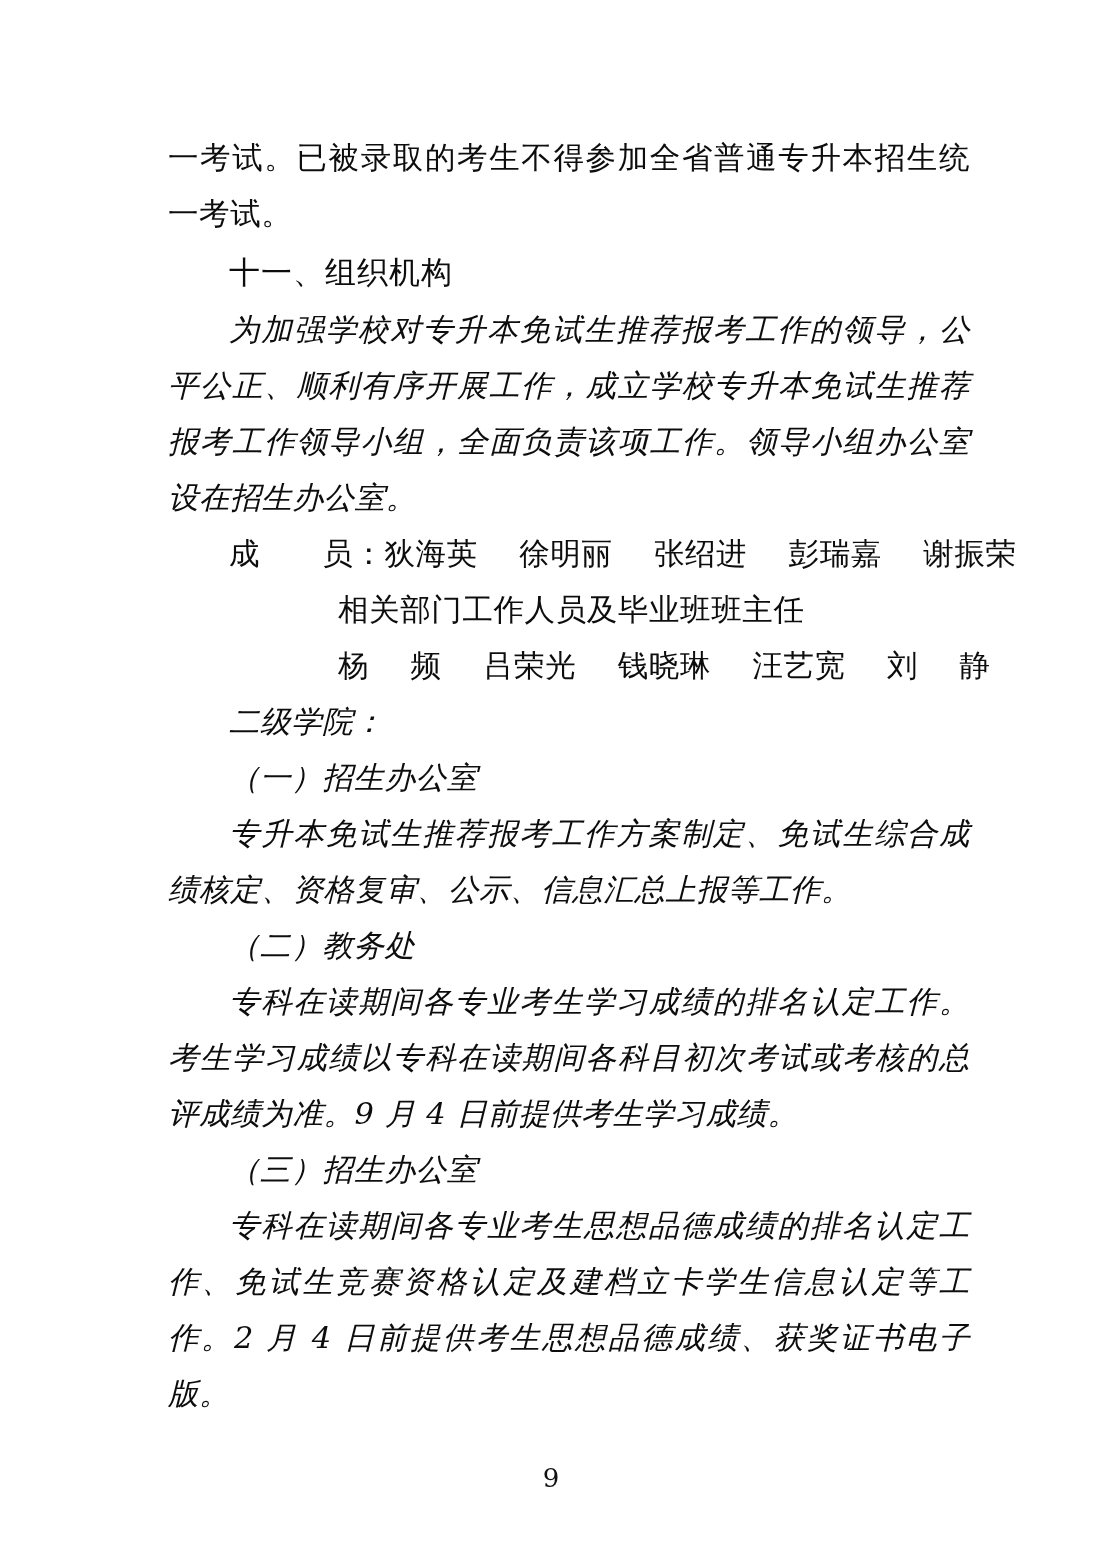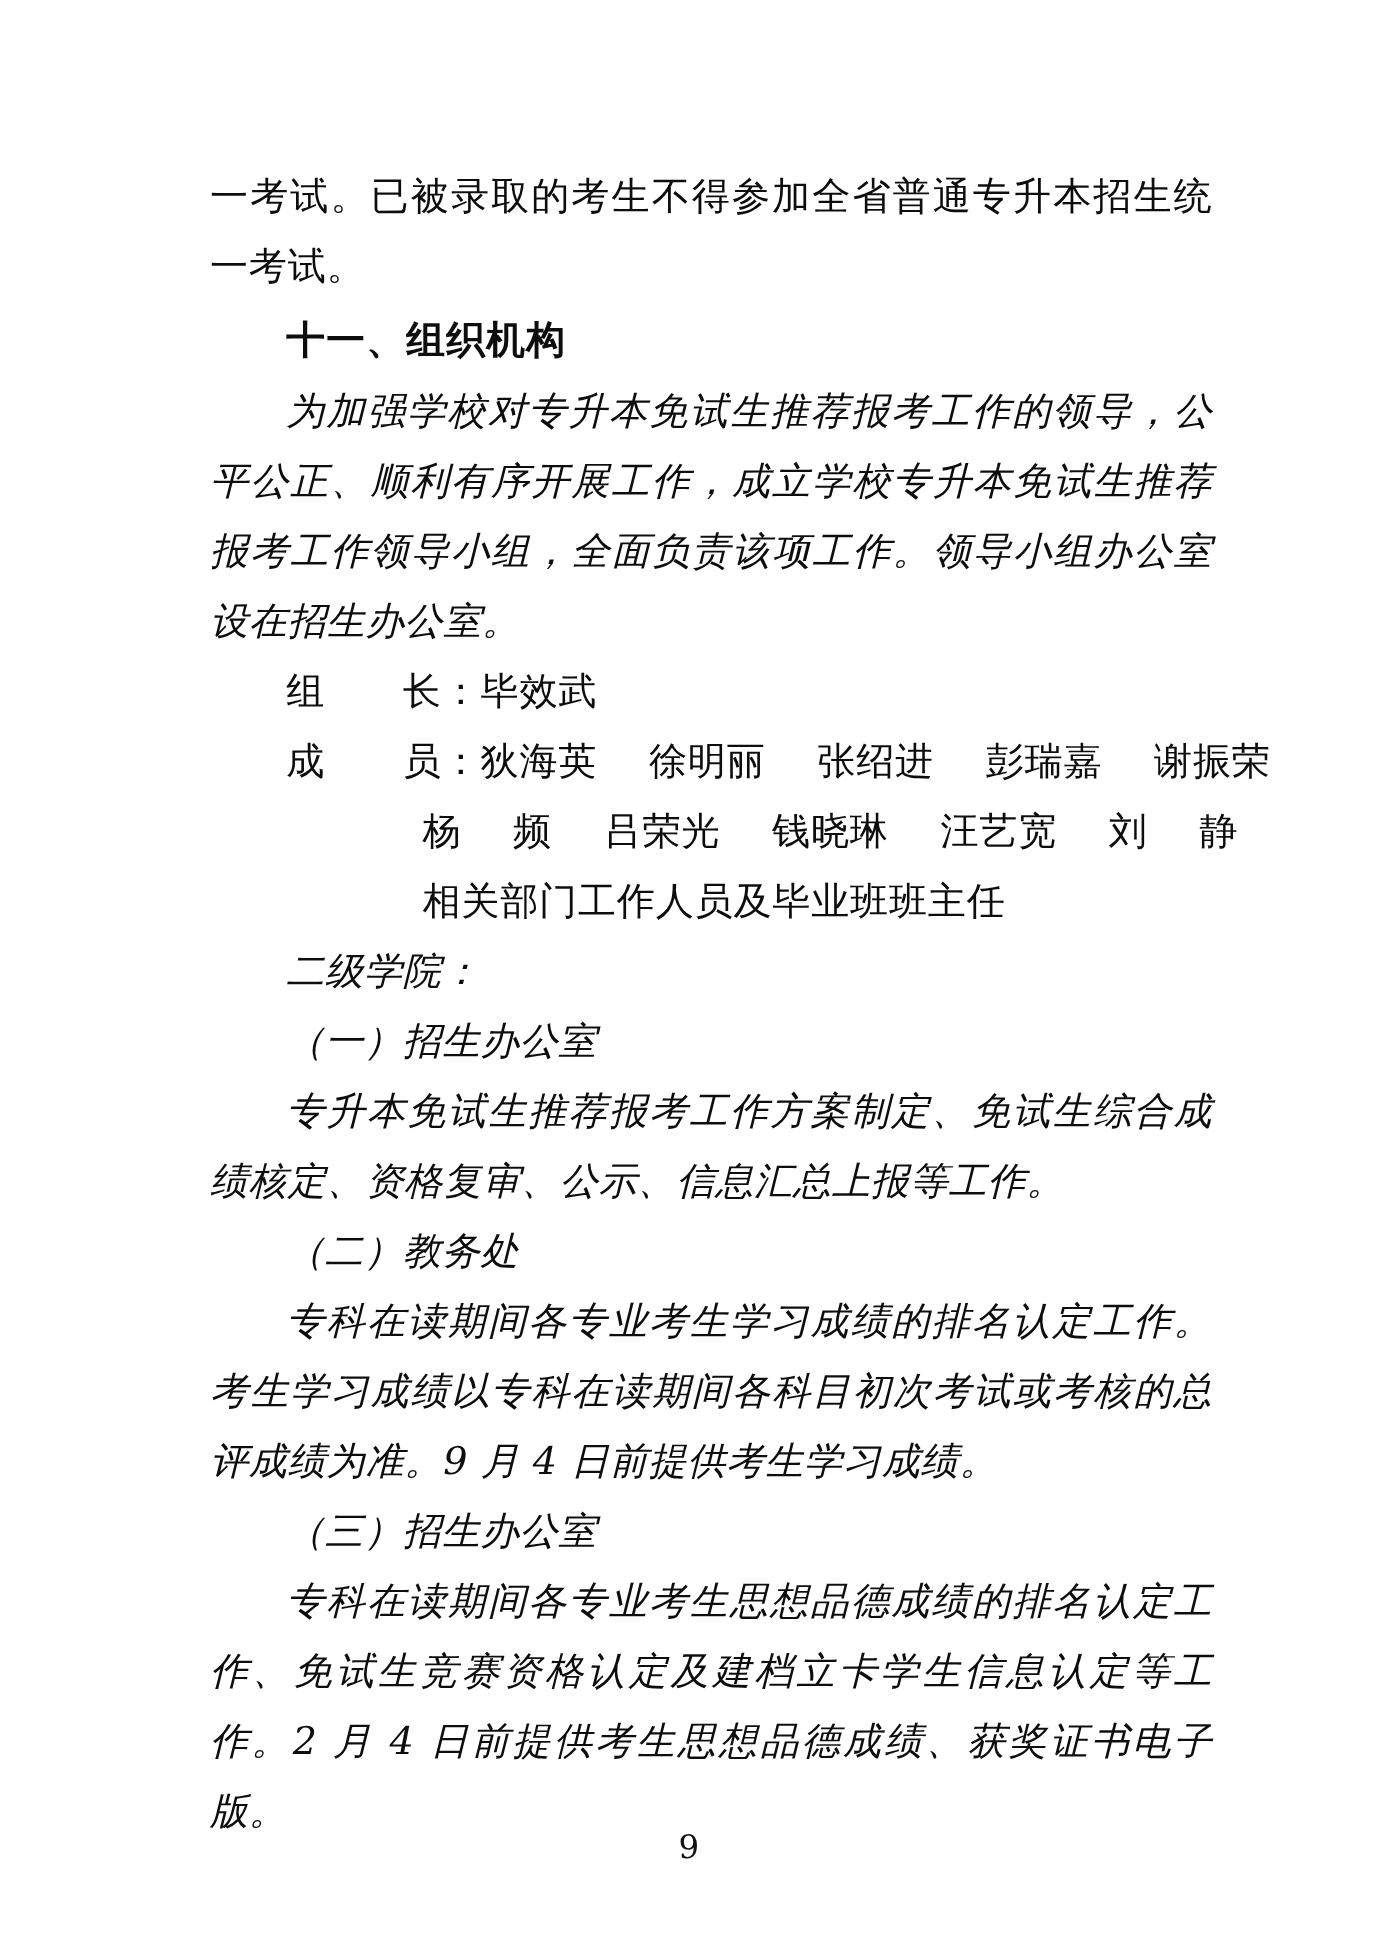--- a/index.html
+++ b/index.html
@@ -31,21 +31,21 @@
     margin: 0;
     text-indent: 0;
   }
   .para.indent2 {
     text-indent: 61px;
     font-style: italic;
   }
   .heading {
     margin: 0;
     font-family: "DejaVu Sans", "Liberation Sans", sans-serif;
-    font-weight: bold;
+    font-weight: normal;
     font-size: 31px;
     line-height: 60px;
     text-indent: 61px;
     letter-spacing: 1px;
   }
   .roster-line {
     margin: 0;
     text-indent: 61px;
     white-space: pre;
   }
@@ -69,24 +69,23 @@
 
 <div class="page">
   <div class="doc-body">
 
     <p class="para">一考试。已被录取的考生不得参加全省普通专升本招生统一考试。</p>
 
     <h2 class="heading">十一、组织机构</h2>
 
     <p class="para indent2">为加强学校对专升本免试生推荐报考工作的领导，公平公正、顺利有序开展工作，成立学校专升本免试生推荐报考工作领导小组，全面负责该项工作。领导小组办公室设在招生办公室。</p>
 
-    <p class="roster-line">组　　长：毕效武</p>
     <p class="roster-line">成　　员：狄海英　 徐明丽　 张绍进　 彭瑞嘉　 谢振荣</p>
+    <p class="roster-line deep">相关部门工作人员及毕业班班主任</p>
     <p class="roster-line deep">杨　 频　 吕荣光　 钱晓琳　 汪艺宽　 刘　 静</p>
-    <p class="roster-line deep">相关部门工作人员及毕业班班主任</p>
 
     <p class="para indent2">二级学院：</p>
 
     <p class="para indent2">（一）招生办公室</p>
     <p class="para indent2">专升本免试生推荐报考工作方案制定、免试生综合成绩核定、资格复审、公示、信息汇总上报等工作。</p>
 
     <p class="para indent2">（二）教务处</p>
     <p class="para indent2">专科在读期间各专业考生学习成绩的排名认定工作。考生学习成绩以专科在读期间各科目初次考试或考核的总评成绩为准。9 月 4 日前提供考生学习成绩。</p>
 
     <p class="para indent2">（三）招生办公室</p>

